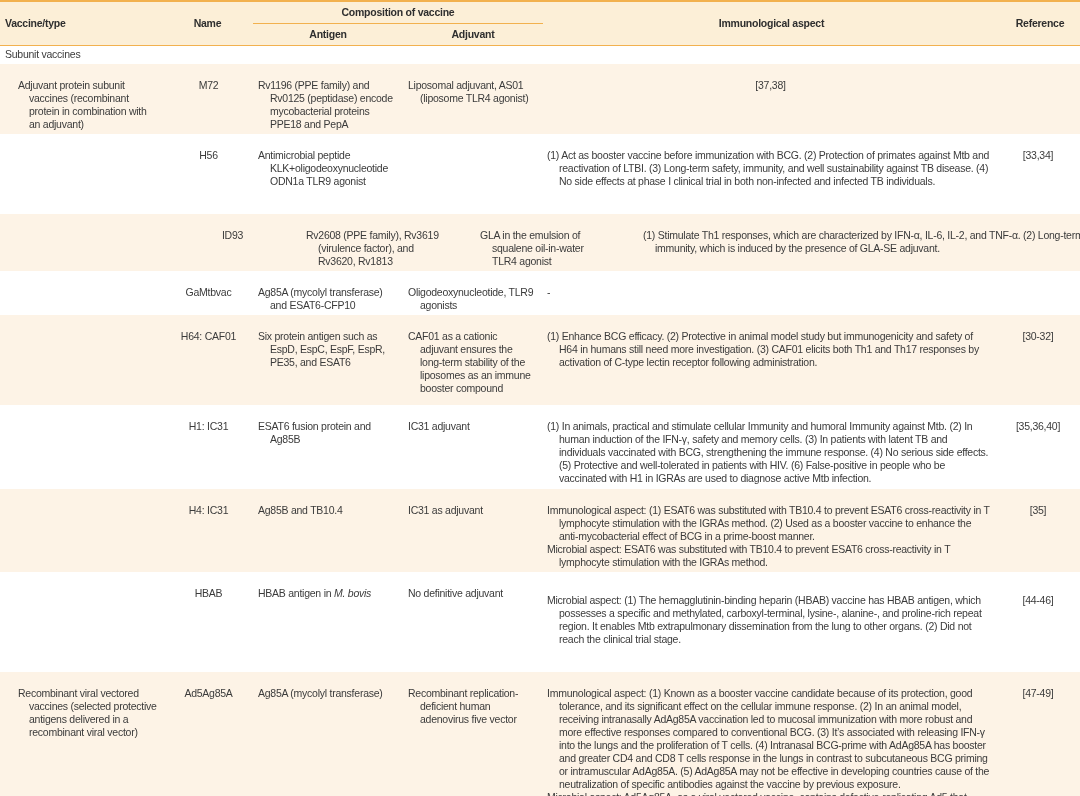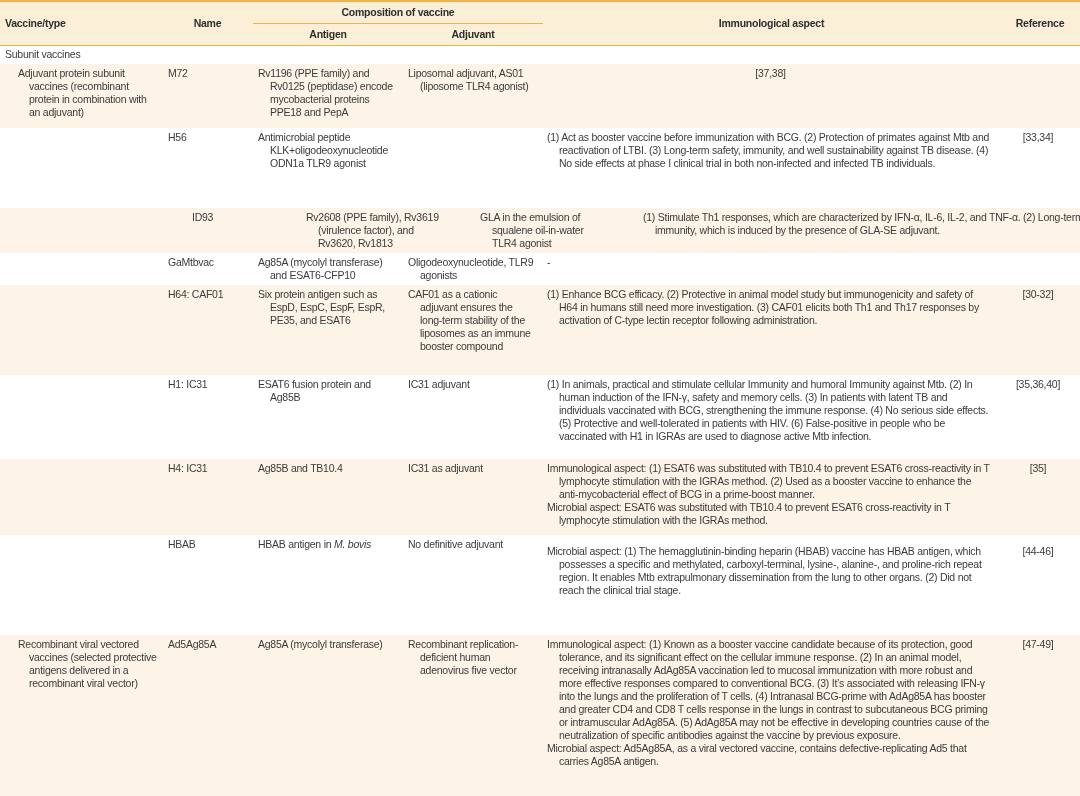--- a/index.html
+++ b/index.html
@@ -36,23 +36,23 @@
   .section-row { background:#ffffff; padding:2px 0 3px 5px; min-height:16px; }
 
   
   .row {
     display:grid;
     grid-template-columns:162px 91px 150px 140px 457px 80px;
     align-items:start;
   }
   .row.cream { background:#fdf3e6; }
   .row.white { background:#ffffff;border-radius:12px; }
-  .cell { padding-top:3px; padding-bottom:3px; }
+  .cell { padding-top:3px; padding-bottom:3px;margin-top:12px; }
   .c-type  { padding-left:29px; padding-right:4px; text-indent:-11px; }
-  .c-name  { padding-left:6px;  padding-right:4px; }
+  .c-name  { padding-left:6px;  padding-right:4px;text-align:center; }
   .c-ant   { padding-left:17px; padding-right:6px; text-indent:-12px; }
   .c-adj   { padding-left:17px; padding-right:6px; text-indent:-12px; }
   .c-asp   { padding-right:2px; }
   .aspect-row { display:grid; grid-template-columns:1fr 80px; align-items:start; }
   .aspect-text { padding-left:16px; padding-right:8px; text-indent:-12px; }
   .aspect-gap { margin-top:7px; }
   .ref { text-align:center; padding:0 4px; }
   i { font-style:italic; }
 </style>
 </head>

